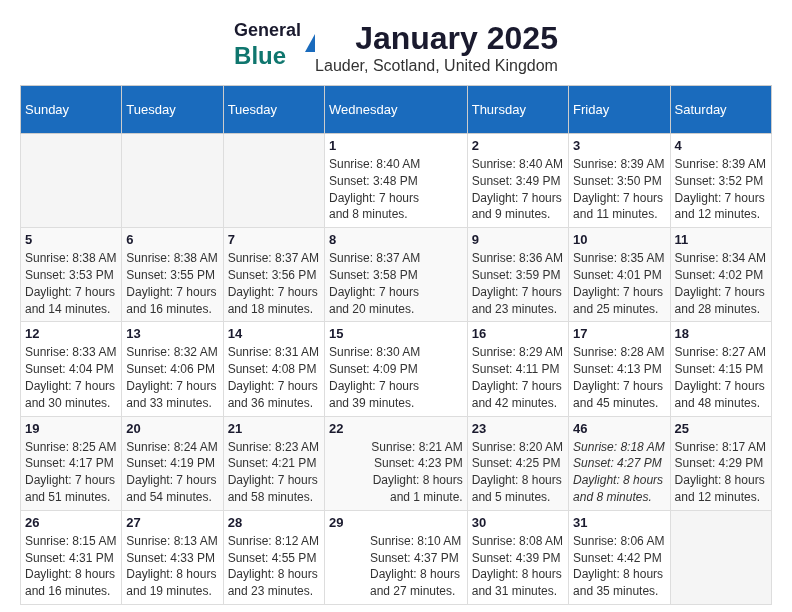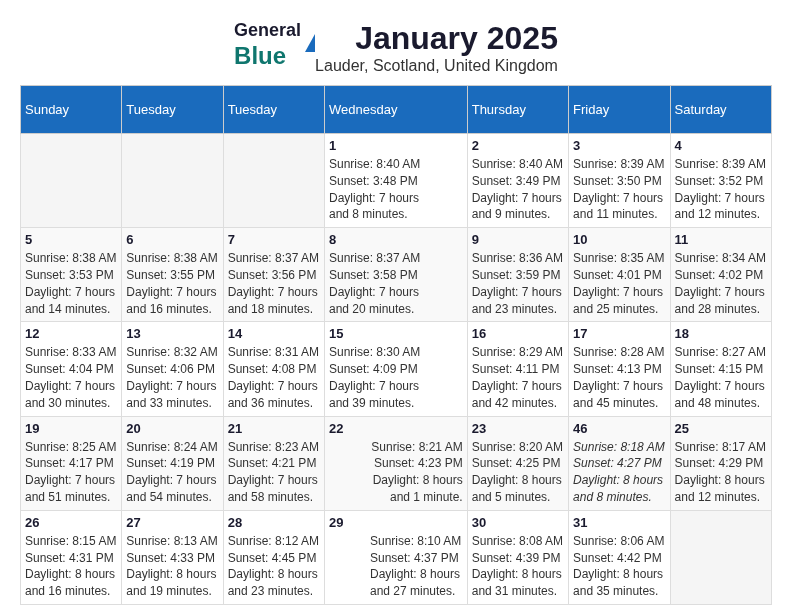--- a/index.html
+++ b/index.html
@@ -316,21 +316,21 @@
         <td>
           <div class="day-number">27</div>
           <div class="day-info" style="white-space: pre-line;">Sunrise: 8:13 AM
 Sunset: 4:33 PM
 Daylight: 8 hours
 and 19 minutes.</div>
         </td>
         <td>
           <div class="day-number">28</div>
           <div class="day-info" style="white-space: pre-line;">Sunrise: 8:12 AM
-Sunset: 4:45 PM
+Sunset: 4:55 PM
 Daylight: 8 hours
 and 23 minutes.</div>
         </td>
         <td>
           <div class="day-number">29</div>
           <div class="day-info" style="white-space: pre-line; margin-left: 41px;">Sunrise: 8:10 AM
 Sunset: 4:37 PM
 Daylight: 8 hours
 and 27 minutes.</div>
         </td>

